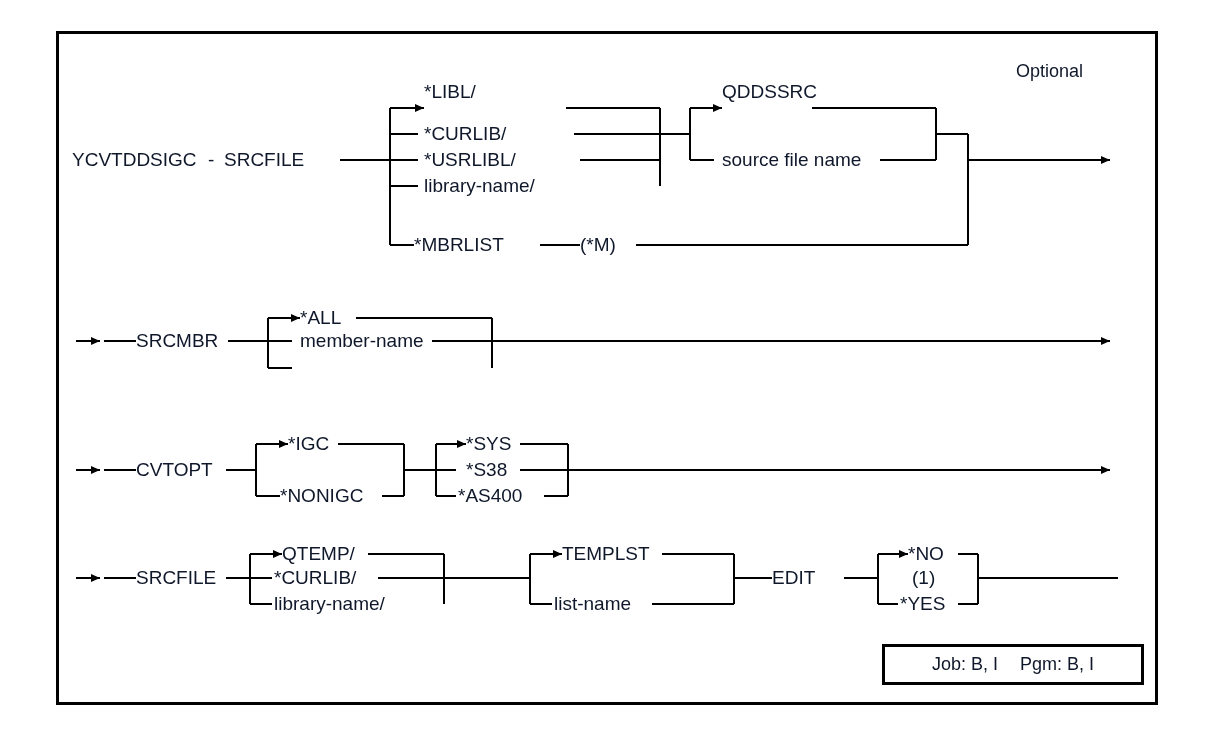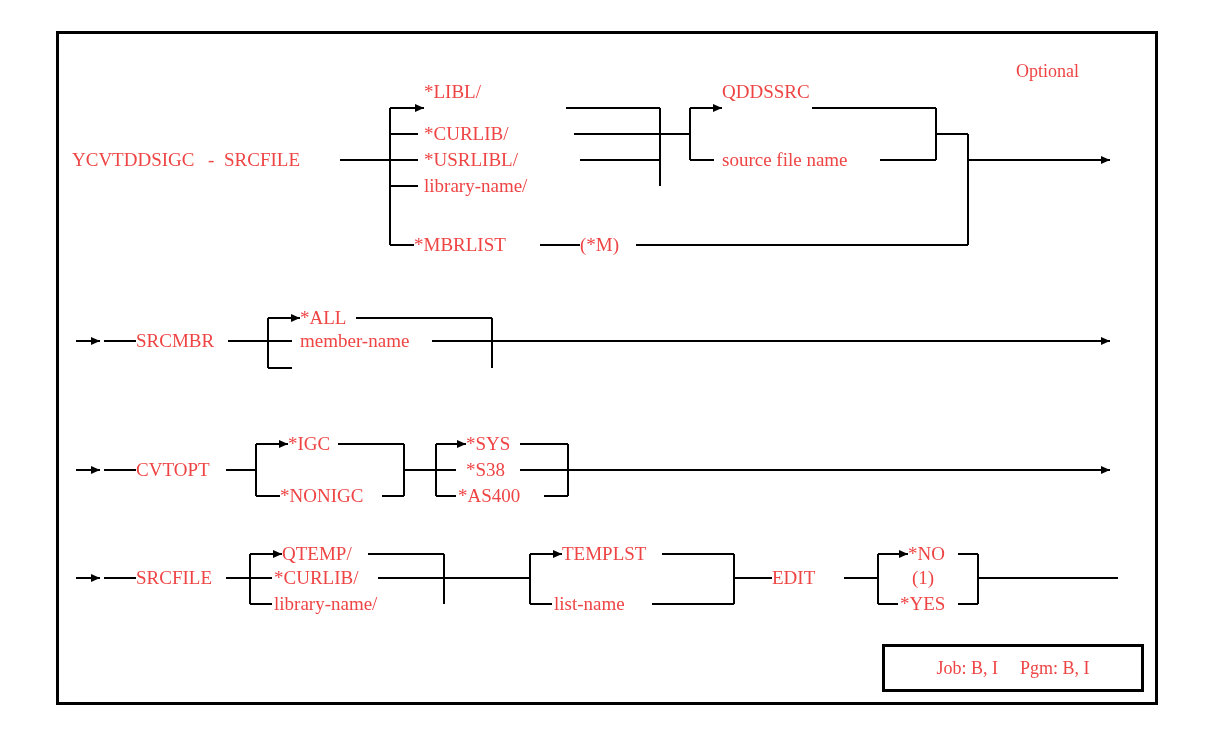--- a/index.html
+++ b/index.html
@@ -38,35 +38,35 @@
     left: 0;
     top: 0;
     width: 1213px;
     height: 731px;
     pointer-events: none;
   }
   
   .lbl {
     position: absolute;
     white-space: nowrap;
-    font-family: Liberation Serif, serif;
+    font-family: Liberation Sans, sans-serif;
     font-size: 19px;
     line-height: 19px;
-    color: #ef4444;
+    color: #0f172a;
   }
   .lbl.kw    { font-size: 19px; }
   .lbl.opt   { font-size: 18px; }
   .lbl.note  { font-size: 18px; }
   
   #jobbox {
     position: absolute;
     left: 882px;
     top: 644px;
     width: 262px;
-    height: 48px;
+    height: 41px;
     border: 3px solid #000000;
     box-sizing: border-box;
     background: #ffffff;
     display: flex;
     align-items: center;
     justify-content: center;
     gap: 22px;
   }
   #jobbox .lbl { position: static; font-size: 18px; }
 </style>

